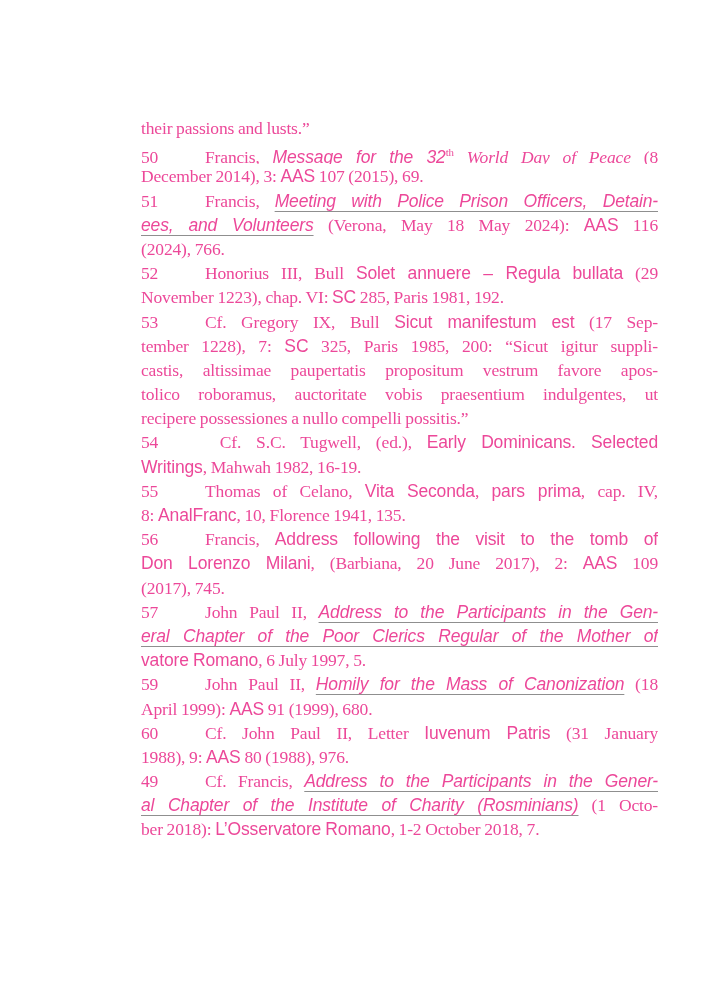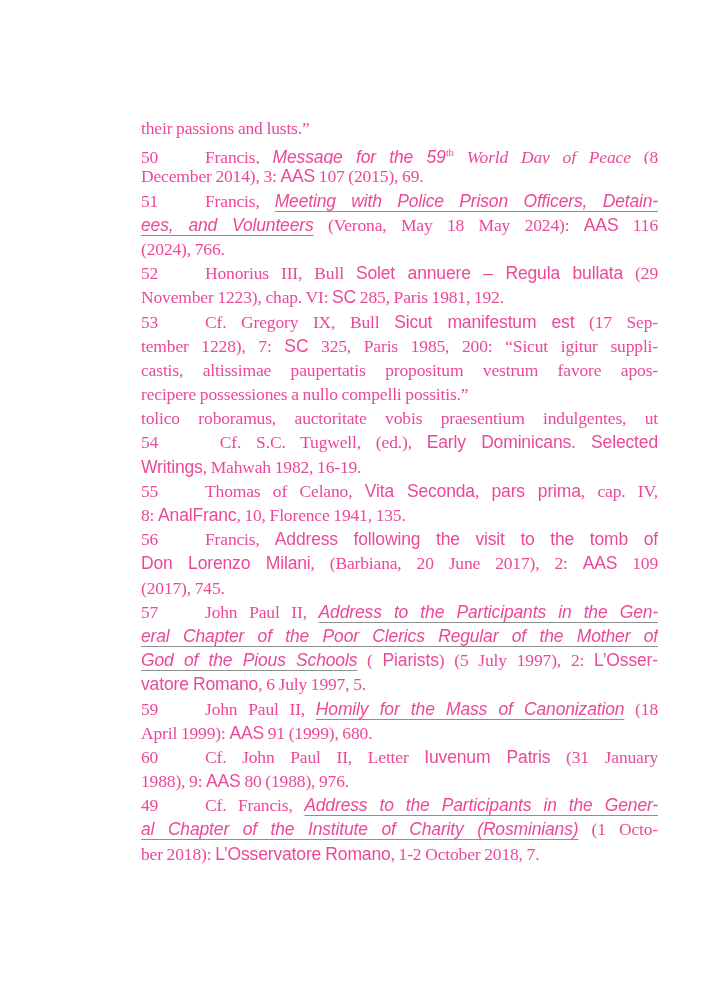--- a/index.html
+++ b/index.html
@@ -70,42 +70,41 @@
     text-decoration-thickness: 1.25px;
     text-underline-offset: 8px;
   }
 </style>
 </head>
 <body>
 
 <div class="page">
   <div class="textblock">
       <div class="line end"><span class="seg-r">their passions and lusts.”</span></div>
-      <div class="line"><span class="fn-num">50</span><span class="seg-r">Francis, </span><span class="seg-iu">Message for the 59</span><span class="seg-sup">th</span><span class="seg-su"> World Day of Peace</span><span class="seg-r"> (8</span></div>
+      <div class="line"><span class="fn-num">50</span><span class="seg-r">Francis, </span><span class="seg-iu">Message for the 32</span><span class="seg-sup">th</span><span class="seg-su"> World Day of Peace</span><span class="seg-r"> (8</span></div>
       <div class="line end"><span class="seg-r">December 2014), 3: </span><span class="seg-i">AAS</span><span class="seg-r"> 107 (2015), 69.</span></div>
       <div class="line"><span class="fn-num">51</span><span class="seg-r">Francis, </span><span class="seg-iu">Meeting with Police Prison Officers, Detain-</span></div>
       <div class="line"><span class="seg-iu">ees, and Volunteers</span><span class="seg-r"> (Verona, May 18 May 2024): </span><span class="seg-i">AAS</span><span class="seg-r"> 116</span></div>
       <div class="line end"><span class="seg-r">(2024), 766.</span></div>
       <div class="line"><span class="fn-num">52</span><span class="seg-r">Honorius III, Bull </span><span class="seg-i">Solet annuere – Regula bullata</span><span class="seg-r"> (29</span></div>
       <div class="line end"><span class="seg-r">November 1223), chap. VI: </span><span class="seg-i">SC</span><span class="seg-r"> 285, Paris 1981, 192.</span></div>
       <div class="line"><span class="fn-num">53</span><span class="seg-r">Cf. Gregory IX, Bull </span><span class="seg-i">Sicut manifestum est</span><span class="seg-r"> (17 Sep-</span></div>
       <div class="line"><span class="seg-r">tember 1228), 7: </span><span class="seg-i">SC</span><span class="seg-r"> 325, Paris 1985, 200: “Sicut igitur suppli-</span></div>
       <div class="line"><span class="seg-r">castis, altissimae paupertatis propositum vestrum favore apos-</span></div>
+      <div class="line"><span class="seg-r">tolico roboramus, auctoritate vobis praesentium indulgentes, ut</span></div>
       <div class="line end"><span class="seg-r">recipere possessiones a nullo compelli possitis.”</span></div>
-      <div class="line"><span class="seg-r">tolico roboramus, auctoritate vobis praesentium indulgentes, ut</span></div>
       <div class="line"><span class="fn-num">54</span><span class="seg-r"> Cf. S.C. Tugwell, (ed.), </span><span class="seg-i">Early Dominicans. Selected</span></div>
       <div class="line end"><span class="seg-i">Writings</span><span class="seg-r">, Mahwah 1982, 16-19.</span></div>
       <div class="line"><span class="fn-num">55</span><span class="seg-r">Thomas of Celano, </span><span class="seg-i">Vita Seconda</span><span class="seg-r">, </span><span class="seg-i">pars prima</span><span class="seg-r">, cap. IV,</span></div>
       <div class="line end"><span class="seg-r">8: </span><span class="seg-i">AnalFranc</span><span class="seg-r">, 10, Florence 1941, 135.</span></div>
       <div class="line"><span class="fn-num">56</span><span class="seg-r">Francis, </span><span class="seg-i">Address following the visit to the tomb of</span></div>
       <div class="line"><span class="seg-i">Don Lorenzo Milani</span><span class="seg-r">, (Barbiana, 20 June 2017), 2: </span><span class="seg-i">AAS</span><span class="seg-r"> 109</span></div>
       <div class="line end"><span class="seg-r">(2017), 745.</span></div>
       <div class="line"><span class="fn-num">57</span><span class="seg-r">John Paul II, </span><span class="seg-iu">Address to the Participants in the Gen-</span></div>
       <div class="line"><span class="seg-iu">eral Chapter of the Poor Clerics Regular of the Mother of</span></div>
-      <div class="line"><span class="seg-iu">God of the Pious Schools</span><span class="seg-r"> ( </span><span class="seg-i">Piarists</span><span class="seg-r">) (5 July 1997), 2: </span><span class="seg-i">L’Osser-</span></div>
       <div class="line end"><span class="seg-i">vatore Romano</span><span class="seg-r">, 6 July 1997, 5.</span></div>
       <div class="line"><span class="fn-num">59</span><span class="seg-r">John Paul II, </span><span class="seg-iu">Homily for the Mass of Canonization</span><span class="seg-r"> (18</span></div>
       <div class="line end"><span class="seg-r">April 1999): </span><span class="seg-i">AAS</span><span class="seg-r"> 91 (1999), 680.</span></div>
       <div class="line"><span class="fn-num">60</span><span class="seg-r">Cf. John Paul II, Letter </span><span class="seg-i">Iuvenum Patris</span><span class="seg-r"> (31 January</span></div>
       <div class="line end"><span class="seg-r">1988), 9: </span><span class="seg-i">AAS</span><span class="seg-r"> 80 (1988), 976.</span></div>
       <div class="line"><span class="fn-num">49</span><span class="seg-r">Cf. Francis, </span><span class="seg-iu">Address to the Participants in the Gener-</span></div>
       <div class="line"><span class="seg-iu">al Chapter of the Institute of Charity (Rosminians)</span><span class="seg-r"> (1 Octo-</span></div>
       <div class="line end"><span class="seg-r">ber 2018): </span><span class="seg-i">L’Osservatore Romano</span><span class="seg-r">, 1-2 October 2018, 7.</span></div>
     </div>
 </div>

